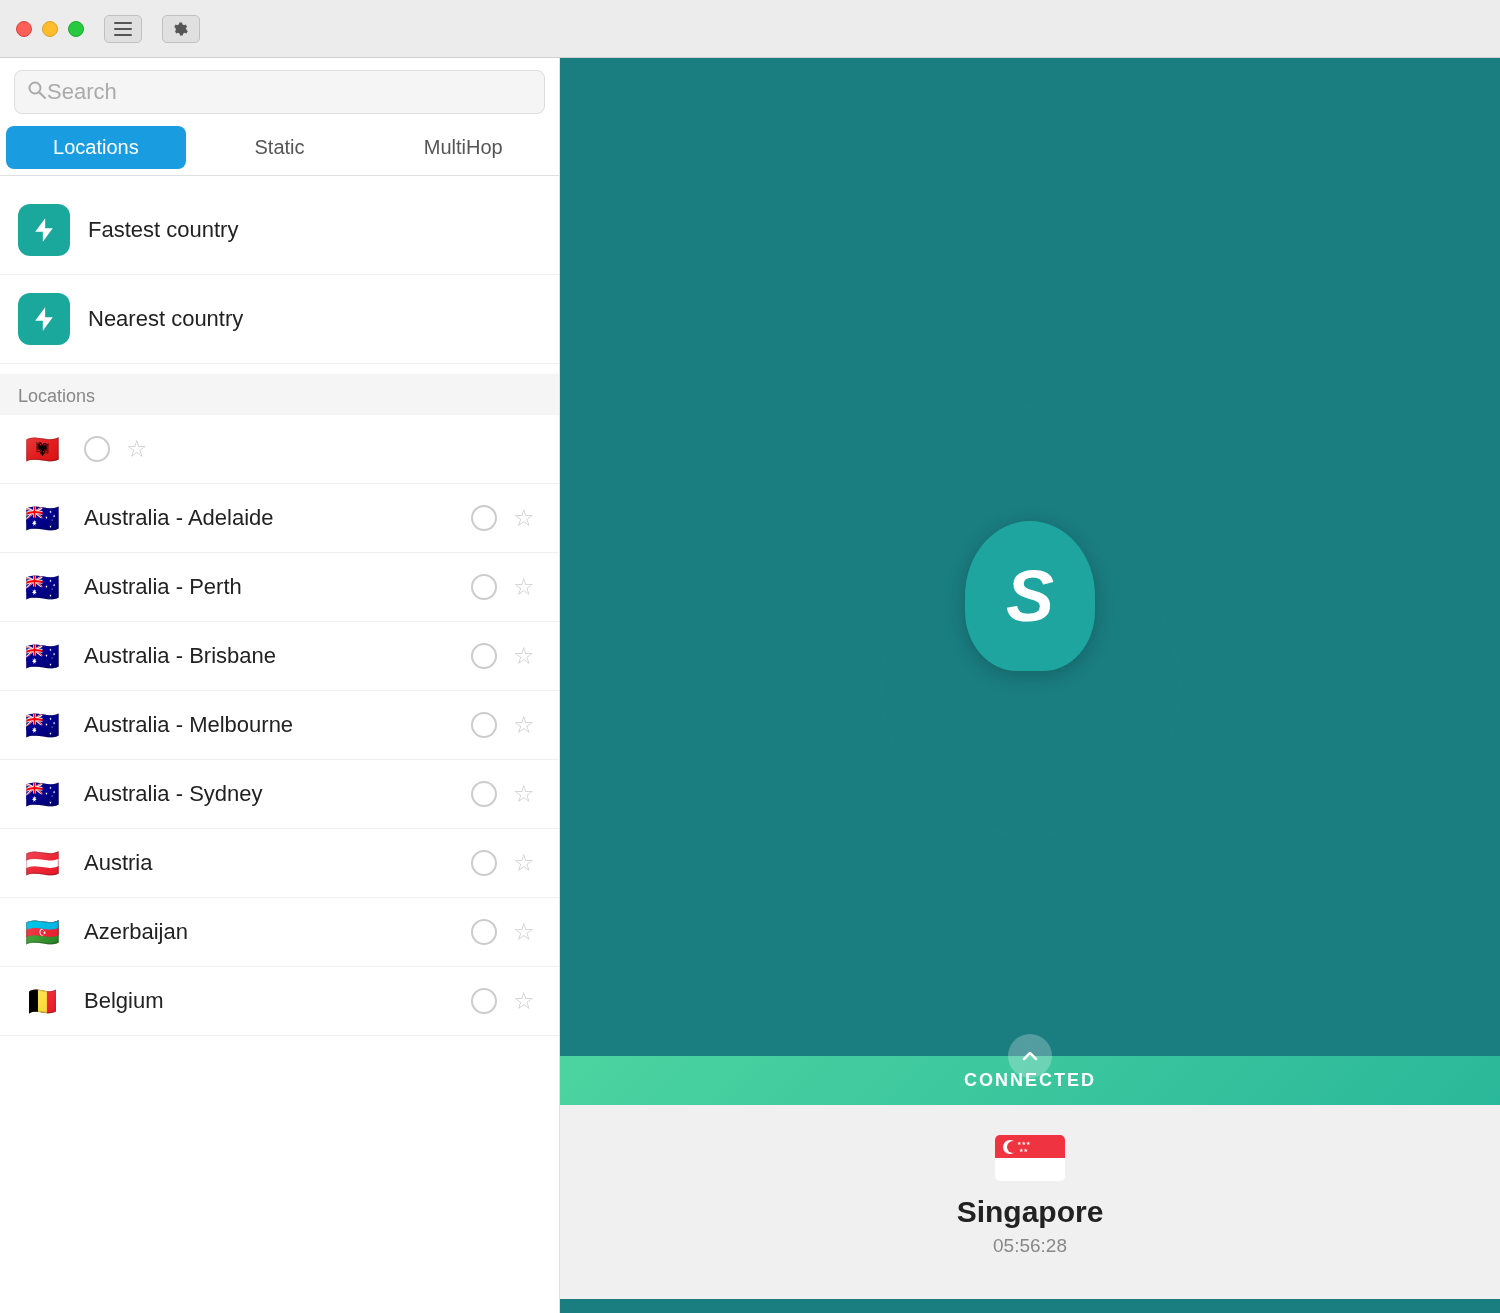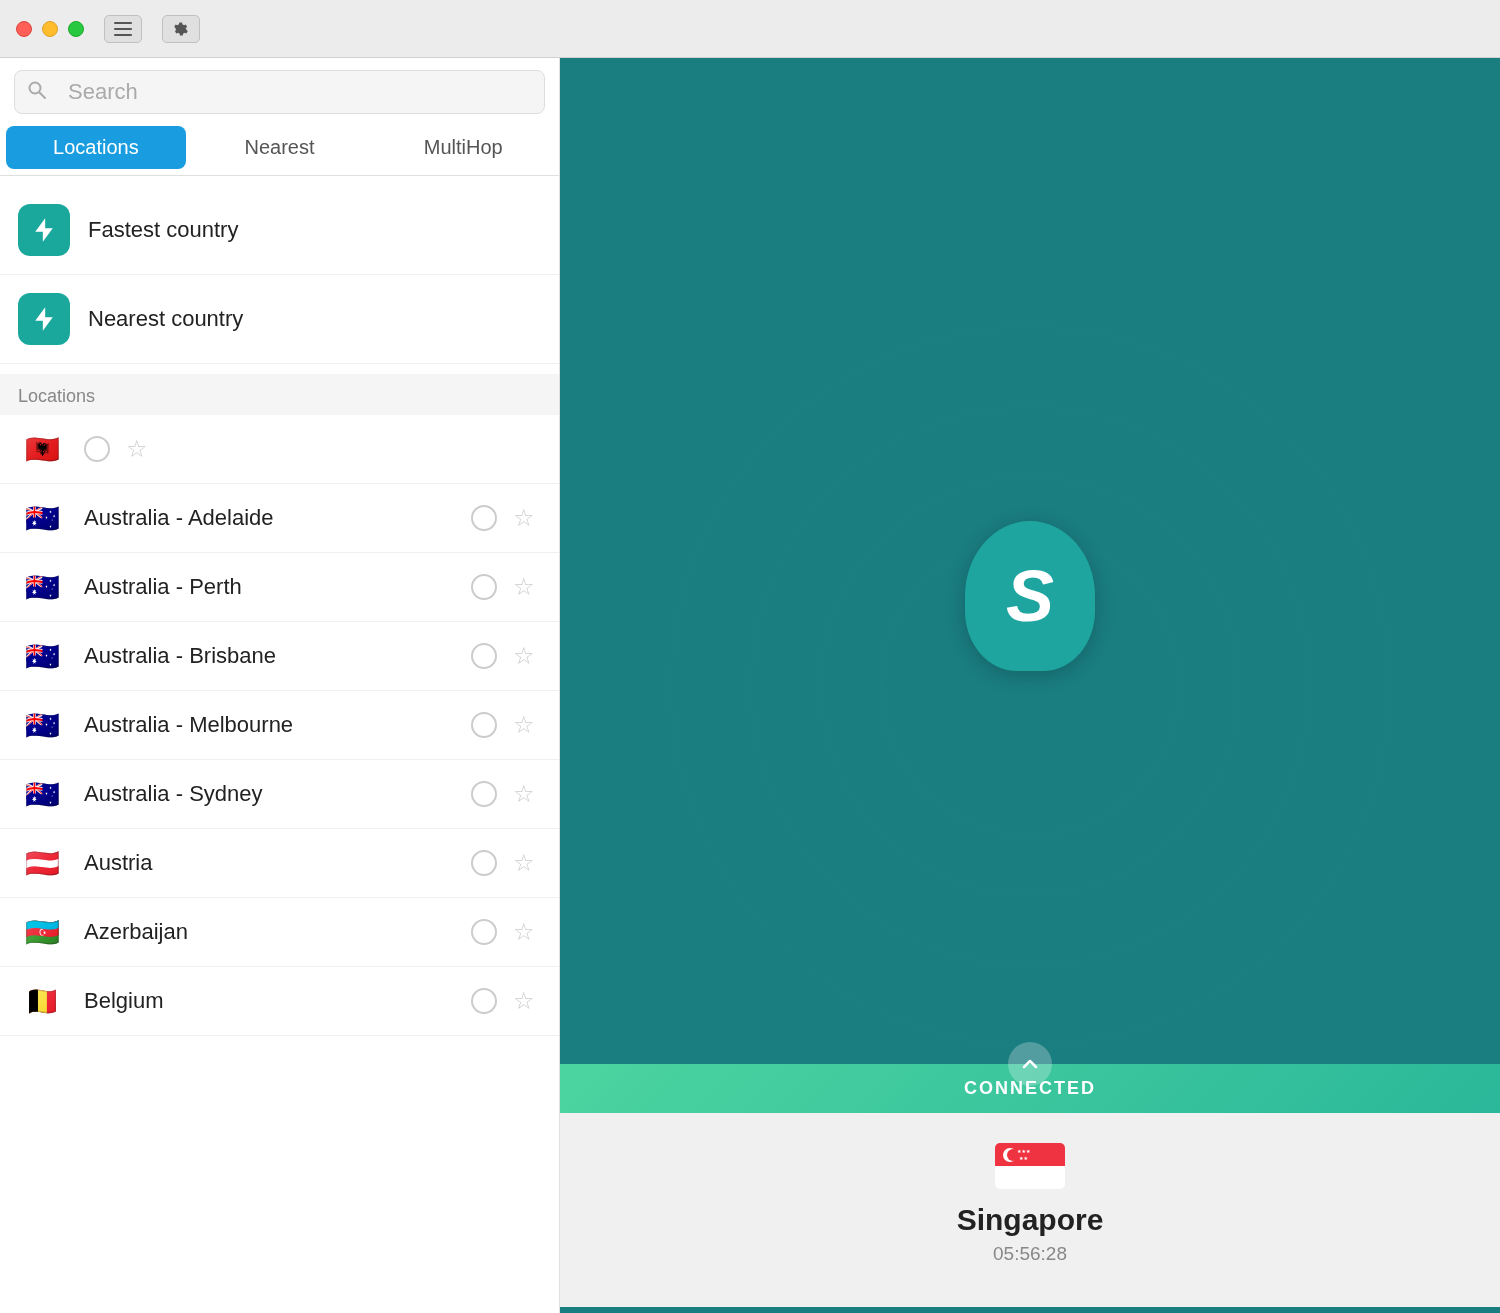--- a/index.html
+++ b/index.html
@@ -61,21 +61,21 @@
       padding: 12px 14px;
       background: #fff;
     }
     .search-input-wrap {
       display: flex;
       align-items: center;
       background: #f5f5f5;
       border: 1px solid #ddd;
       border-radius: 8px;
       padding: 8px 12px;
-      gap: 21px;
+      gap: 0;
     }
     .search-icon-svg { color: #aaa; }
     .search-input {
       border: none;
       background: transparent;
       font-size: 22px;
       color: #333;
       outline: none;
       width: 100%;
     }
@@ -223,21 +223,21 @@
     .vpn-logo-s {
       font-size: 72px;
       font-weight: 800;
       color: white;
       font-style: italic;
     }
 
     
     .connected-panel {
       position: absolute;
-      bottom: 6px;
+      bottom: 14px;
       left: 0; right: 0;
     }
     .connected-bar {
       background: linear-gradient(135deg, #4cd4a0, #2ab89a);
       padding: 14px;
       text-align: center;
       display: flex;
       align-items: center;
       justify-content: center;
       gap: 10px;
@@ -329,21 +329,21 @@
           <circle cx="8" cy="8" r="5.5" stroke="#aaa" stroke-width="2" fill="none"></circle>
           <line x1="12.5" y1="12.5" x2="18" y2="18" stroke="#aaa" stroke-width="2" stroke-linecap="round"></line>
         </svg>
       </span>
       <input class="search-input" type="text" placeholder="Search" style="">
     </div>
   </div>
 
   <div class="tabs">
     <div class="tab active">Locations</div>
-    <div class="tab">Nearest</div>
+    <div class="tab">Static</div>
     <div class="tab">MultiHop</div>
   </div>
 
   <div class="quick-actions">
     <div class="quick-action-item">
       <div class="quick-icon">
         <svg width="28" height="28" viewBox="0 0 24 24" fill="white">
           <path d="M13 2L4.5 13.5H11L11 22L19.5 10.5H13L13 2Z"></path>
         </svg>
       </div>

